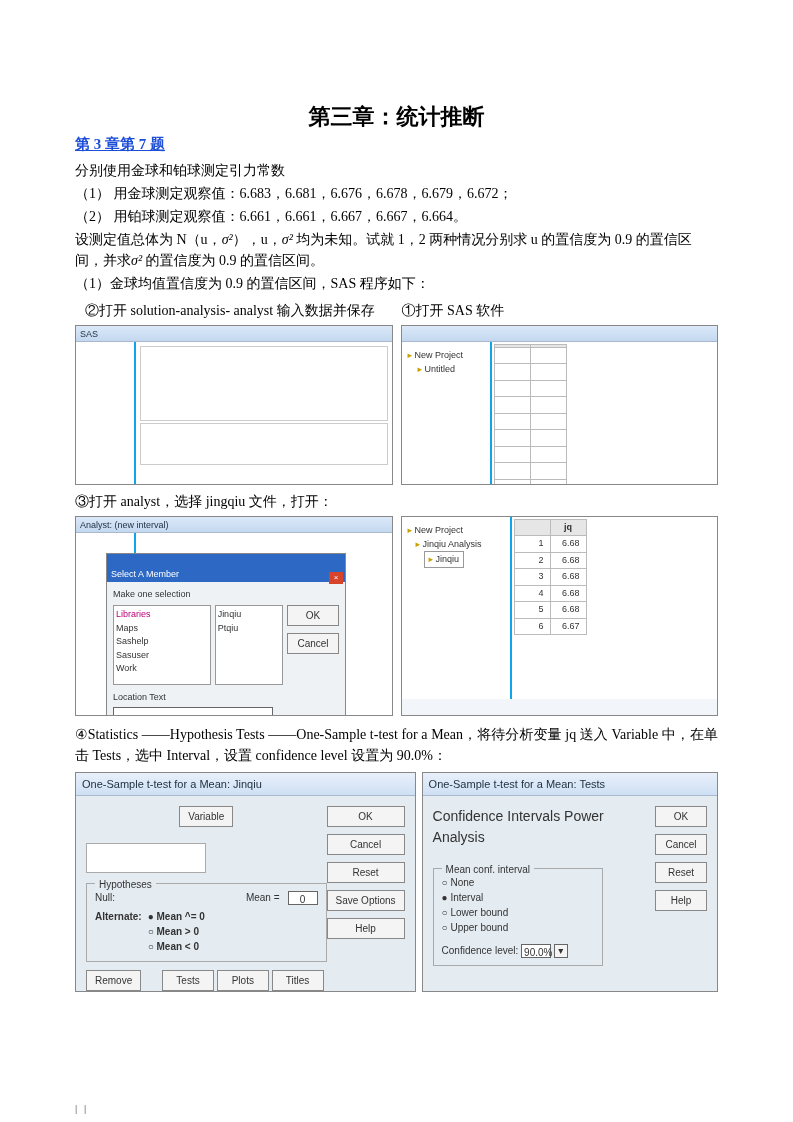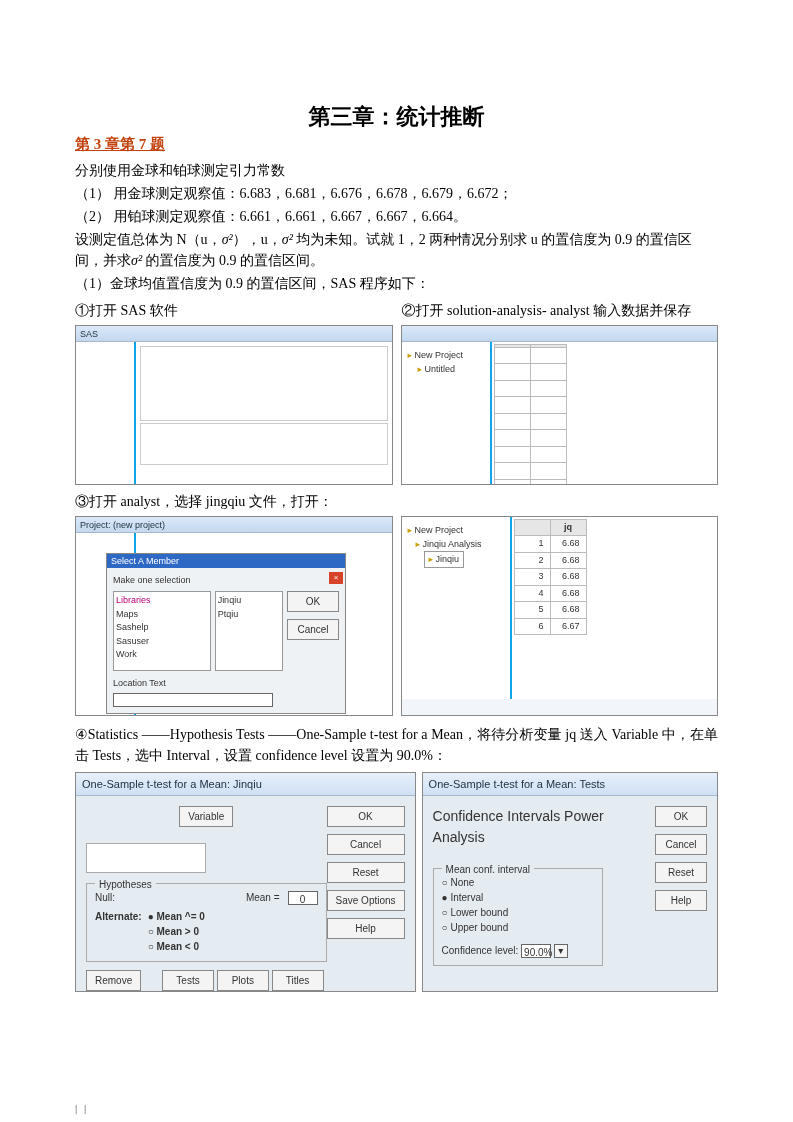--- a/index.html
+++ b/index.html
@@ -12,21 +12,21 @@
     color: #000;
     padding: 100px 75px 40px 75px;
     line-height: 1.5;
   }
   .title {
     text-align: center;
     font-size: 22px;
     font-weight: bold;
   }
   .section-head {
-    color: #c2410c;
+    color: #1d4ed8;
     font-weight: bold;
     text-decoration: underline;
     font-size: 15px;
     margin-bottom: 4px;
   }
   .para { margin-bottom: 2px; }
   .sigma { font-style: italic; font-family: "Times New Roman", serif; }
 
   
   .row2 {
@@ -82,21 +82,21 @@
   .subpanel {
     border: 1px solid #ccc;
     background: #fff;
     margin: 2px;
     padding: 3px;
   }
   .bluebar {
     background: #2d68c4;
     color: #fff;
     font-size: 9px;
-    padding: 1px 4px;
+    padding: 14px 4px;
     height: 14px;
   }
   .redx {
     position: absolute;
     right: 2px; top: 18px;
     width: 14px; height: 12px;
     background: #d8442a;
     color: #fff;
     font-size: 8px;
     text-align: center;
@@ -226,22 +226,22 @@
 <div class="para">（1）   用金球测定观察值：6.683，6.681，6.676，6.678，6.679，6.672；</div>
 <div class="para">（2）   用铂球测定观察值：6.661，6.661，6.667，6.667，6.664。</div>
 
 <div class="para">
   <span>设测定值总体为 N（u，</span><span class="sigma">σ²</span><span>），u，</span><span class="sigma">σ²</span> <span>均为未知。试就 1，2 两种情况分别求 u 的置信度为 0.9 的置信区间，并求</span><span class="sigma">σ²</span> <span>的置信度为 0.9 的置信区间。</span>
 </div>
 
 <div class="para" style="margin-top:2px;">（1）金球均值置信度为 0.9 的置信区间，SAS 程序如下：</div>
 
 <div class="row2">
+  <div class="col right">②打开 solution-analysis- analyst 输入数据并保存</div>
   <div class="col">①打开 SAS 软件</div>
-  <div class="col right">②打开 solution-analysis- analyst 输入数据并保存</div>
 </div>
 
 <div class="imgrow">
 
   <div class="thumb">
     <div class="tbar">SAS</div>
     <div class="body">
       <div class="sidepanel"></div>
       <div class="mainpanel">
         <div class="subpanel" style="height:55%;"></div>
@@ -307,21 +307,21 @@
       </div>
     </div>
   </div>
 </div>
 
 <div class="para" style="margin-top:6px;">③打开 analyst，选择 jingqiu 文件，打开：</div>
 
 <div class="imgrow">
 
   <div class="thumb" style="height:200px;">
-    <div class="tbar">Project: (new project)</div>
+    <div class="tbar">Analyst: (new interval)</div>
     <div class="body" style="position:relative;">
       <div class="sidepanel"></div>
       <div class="mainpanel"></div>
       <div class="select-member">
         <div class="bluebar">Select A Member</div>
         <div class="redx">×</div>
         <div style="padding:6px;">
           <div style="font-size:9px;margin-bottom:4px;">Make one selection</div>
           <div style="display:flex;gap:4px;">
             <div style="border:1px solid #999;background:#fff;width:100px;height:80px;padding:2px;">

